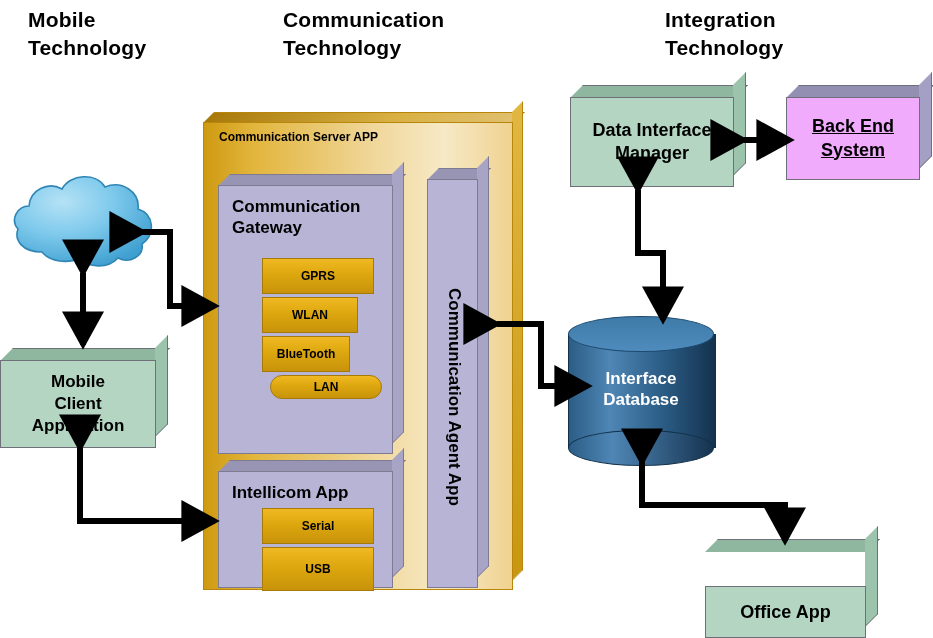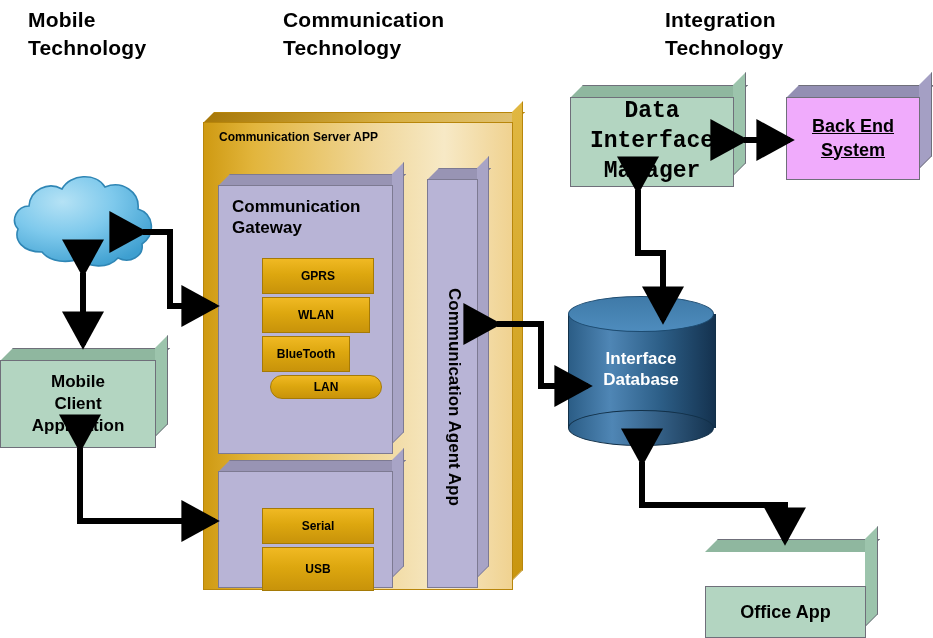--- a/index.html
+++ b/index.html
@@ -166,21 +166,21 @@
     z-index: 3;
   }
   
   #network-cloud { position: absolute; left: 8px; top: 168px; width: 150px; height: 105px; }
   #network-cloud .cloud-label {
     position: absolute; left: 0; top: 42px; width: 100%;
     text-align: center; font-size: 17px; font-weight: bold; color: #000;
     z-index: 3;
   }
   
-  #db { position: absolute; left: 568px; top: 296px; width: 146px; height: 150px; }
+  #db { position: absolute; left: 568px; top: 316px; width: 146px; height: 150px; }
   #db .db-body {
     position: absolute; left: 0; top: 18px; width: 100%; height: 114px;
     background: linear-gradient(to right, #2b5d86 0%, #4f86b5 28%, #2d5f88 62%, #14324f 100%);
     border-left: 1px solid #123048; border-right: 1px solid #123048;
   }
   #db .db-top {
     position: absolute; left: 0; top: 0; width: 100%; height: 36px;
     border-radius: 50%;
     background: linear-gradient(to bottom, #3f7aa8, #4e8cbd);
     border: 1px solid #1d4b70;
@@ -253,46 +253,47 @@
     <div id="server-title">Communication Server APP</div>
 
     <div class="panel" style="left:15px; top:62px; width:186px; height:280px;">
       <div class="ptop"></div>
       <div class="pside"></div>
       <div class="pface"></div>
       <div class="panel-label">Communication
 Gateway</div>
 
       <div class="chip" style="left:44px; top:84px; width:112px; height:36px;">GPRS</div>
-      <div class="chip" style="left:44px; top:123px; width:108px; height:36px;">WLAN</div>
+      <div class="chip" style="left:44px; top:123px; width:96px; height:36px;">WLAN</div>
       <div class="chip" style="left:44px; top:162px; width:88px; height:36px;">BlueTooth</div>
       <div class="chip" style="left:52px; top:201px; width:112px; height:24px;border-radius:16px;">LAN</div>
     </div>
 
     <div class="panel" style="left:15px; top:348px; width:186px; height:128px;">
       <div class="ptop"></div>
       <div class="pside"></div>
       <div class="pface"></div>
+      <div class="panel-label">Intellicom App</div>
 
       <div class="chip" style="left:44px; top:48px; width:112px; height:36px;">Serial</div>
       <div class="chip" style="left:44px; top:87px; width:112px; height:44px;">USB</div>
     </div>
 
     <div class="panel" style="left:224px; top:56px; width:62px; height:420px;">
       <div class="ptop"></div>
       <div class="pside"></div>
       <div class="pface"></div>
       <div class="vtext" style="left:17px; top:120px;">Communication Agent App</div>
     </div>
   </div>
 
   <div class="box3d green" style="left:570px; top:85px; width:176px; height:102px;">
     <div class="top"></div>
     <div class="side"></div>
-    <div class="face" style="font-size:23px; line-height:1.3; white-space:pre-line;font-family:Liberation Mono, monospace;">Data Interface
+    <div class="face" style="font-size:18px; line-height:1.3; white-space:pre-line;">Data Interface
 Manager</div>
   </div>
 
   <div class="box3d purple" style="left:786px; top:85px; width:146px; height:95px;">
     <div class="top"></div>
     <div class="side"></div>
     <div class="face" style="font-size:18px; line-height:1.3; white-space:pre-line;">Back End
 System</div>
   </div>
 

